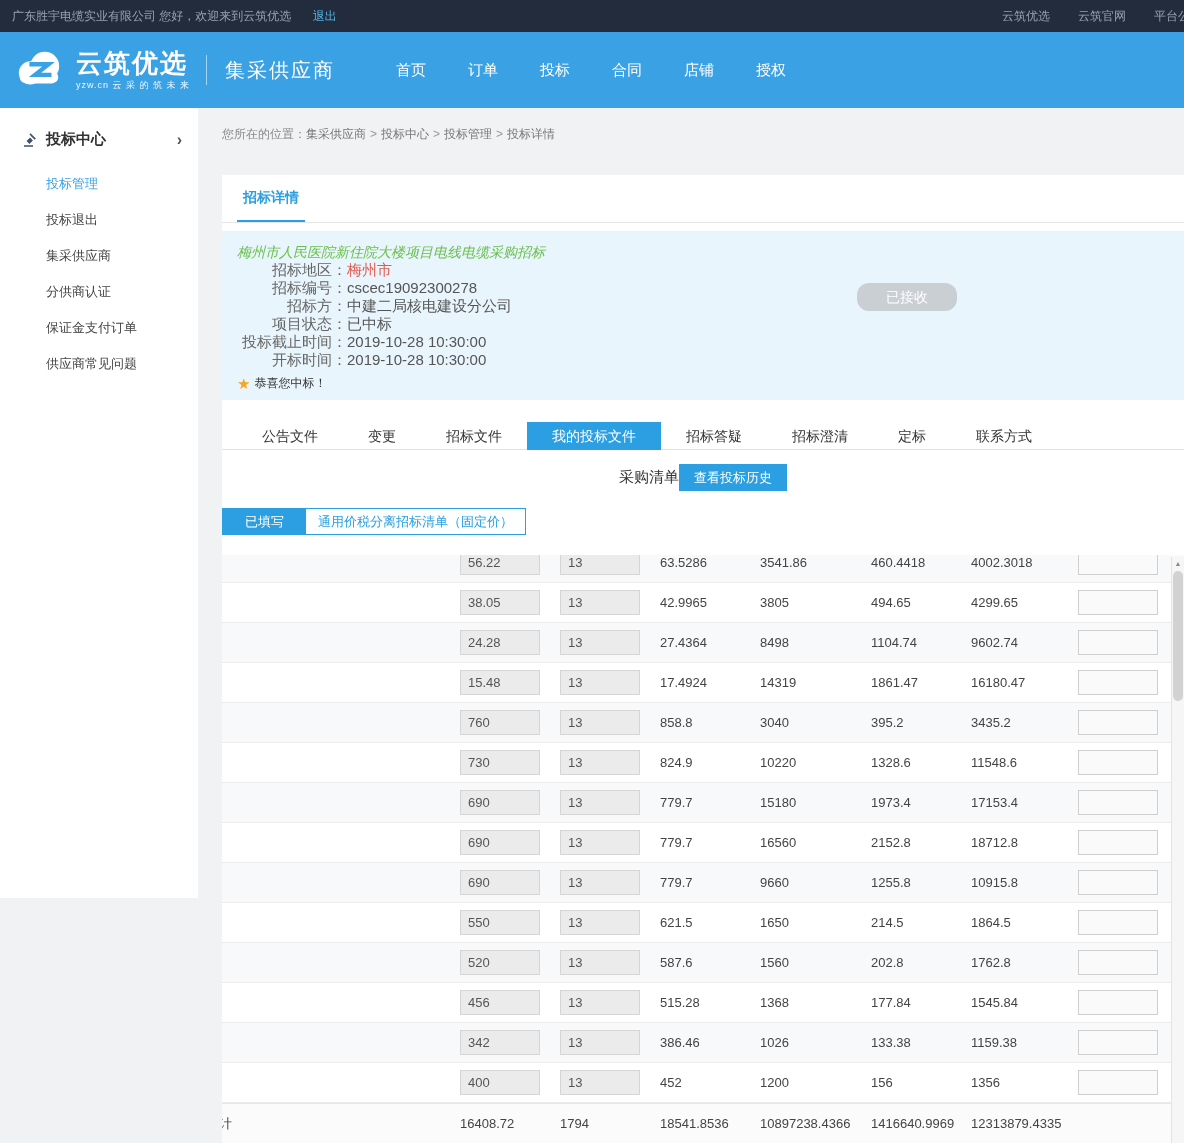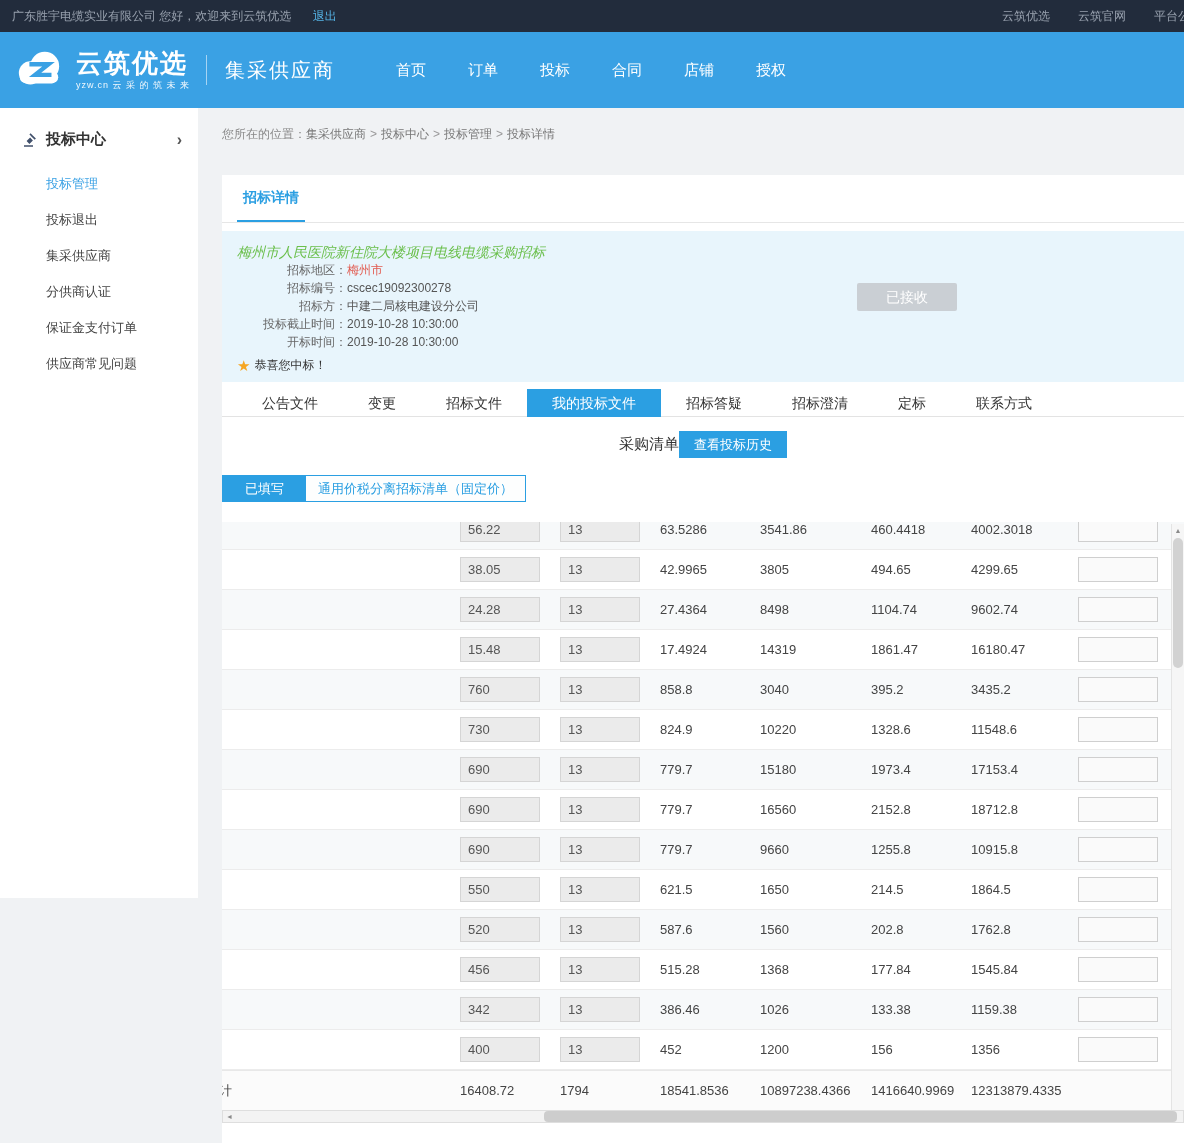--- a/index.html
+++ b/index.html
@@ -46,31 +46,31 @@
 
   
   .card { background:#fff; min-height:970px; }
   .detail-tabbar { height:48px; border-bottom:1px solid #e6e6e6; }
   .detail-tab { display:inline-block; margin-left:15px; padding:0 6px; line-height:45px;
     color:#2b9fe2; font-size:14px; font-weight:bold; border-bottom:2px solid #2b9fe2; cursor:pointer; }
 
   
   .panel { background:#e8f5fc; margin-top:8px; padding:12px 0 8px 15px; position:relative; }
   .panel-title { color:#6abf4b; font-size:14px; line-height:18px;font-style:italic; }
-  .pf-row { display:flex; font-size:12px; line-height:18px; color:#555; }
+  .pf-row { display:flex; font-size:15px; line-height:18px; color:#555; }
   .pf-label { width:110px; text-align:right; color:#666; flex:none; }
   .pf-value { color:#555; }
   .pf-value.red { color:#e25b50; }
   .congrats { margin-top:6px; font-size:12px; color:#333; display:flex; align-items:center; }
   .star-icon { color:#f6a623; font-size:15px; margin-right:4px; line-height:15px; }
   .received-btn { position:absolute; top:52px; right:227px; width:100px; height:28px; line-height:28px;
-    text-align:center; background:#cacfd4; color:#fff; font-size:14px; border-radius:2px; cursor:default; }
-
-  
-  .tabbar { margin-top:7px; height:28px; border-bottom:1px solid #e3e3e3; white-space:nowrap; }
+    text-align:center; background:#cacfd4; color:#fff; font-size:14px; border-radius:12px; cursor:default; }
+
+  
+  .tabbar { margin-top:22px; height:28px; border-bottom:1px solid #e3e3e3; white-space:nowrap; }
   .tab { display:inline-block; padding:0 25px; line-height:28px; font-size:14px; color:#333; cursor:pointer; }
   .tab:first-child { margin-left:15px; }
   .tab.active { background:#2b9fe2; color:#fff; }
 
   
   .section-row { margin-top:12px; height:30px; display:flex; align-items:center; justify-content:center; }
   .section-title { font-size:15px; color:#333; }
   .history-btn { background:#2b9fe2; color:#fff; font-size:13px; height:27px; line-height:27px;
     padding:0 15px; border:none; cursor:pointer; }
 
@@ -182,20 +182,24 @@
             </div>
             <div class="pf-row">
               <span class="pf-label">招标编号：</span>
               <span class="pf-value">cscec19092300278</span>
             </div>
             <div class="pf-row">
               <span class="pf-label">招标方：</span>
               <span class="pf-value">中建二局核电建设分公司</span>
             </div>
             <div class="pf-row">
+              <span class="pf-label">项目状态：</span>
+              <span class="pf-value">已中标</span>
+            </div>
+            <div class="pf-row">
               <span class="pf-label">投标截止时间：</span>
               <span class="pf-value">2019-10-28 10:30:00</span>
             </div>
             <div class="pf-row">
               <span class="pf-label">开标时间：</span>
               <span class="pf-value">2019-10-28 10:30:00</span>
             </div>
           </div>
         <div class="congrats">
           <span class="star-icon">★</span>

